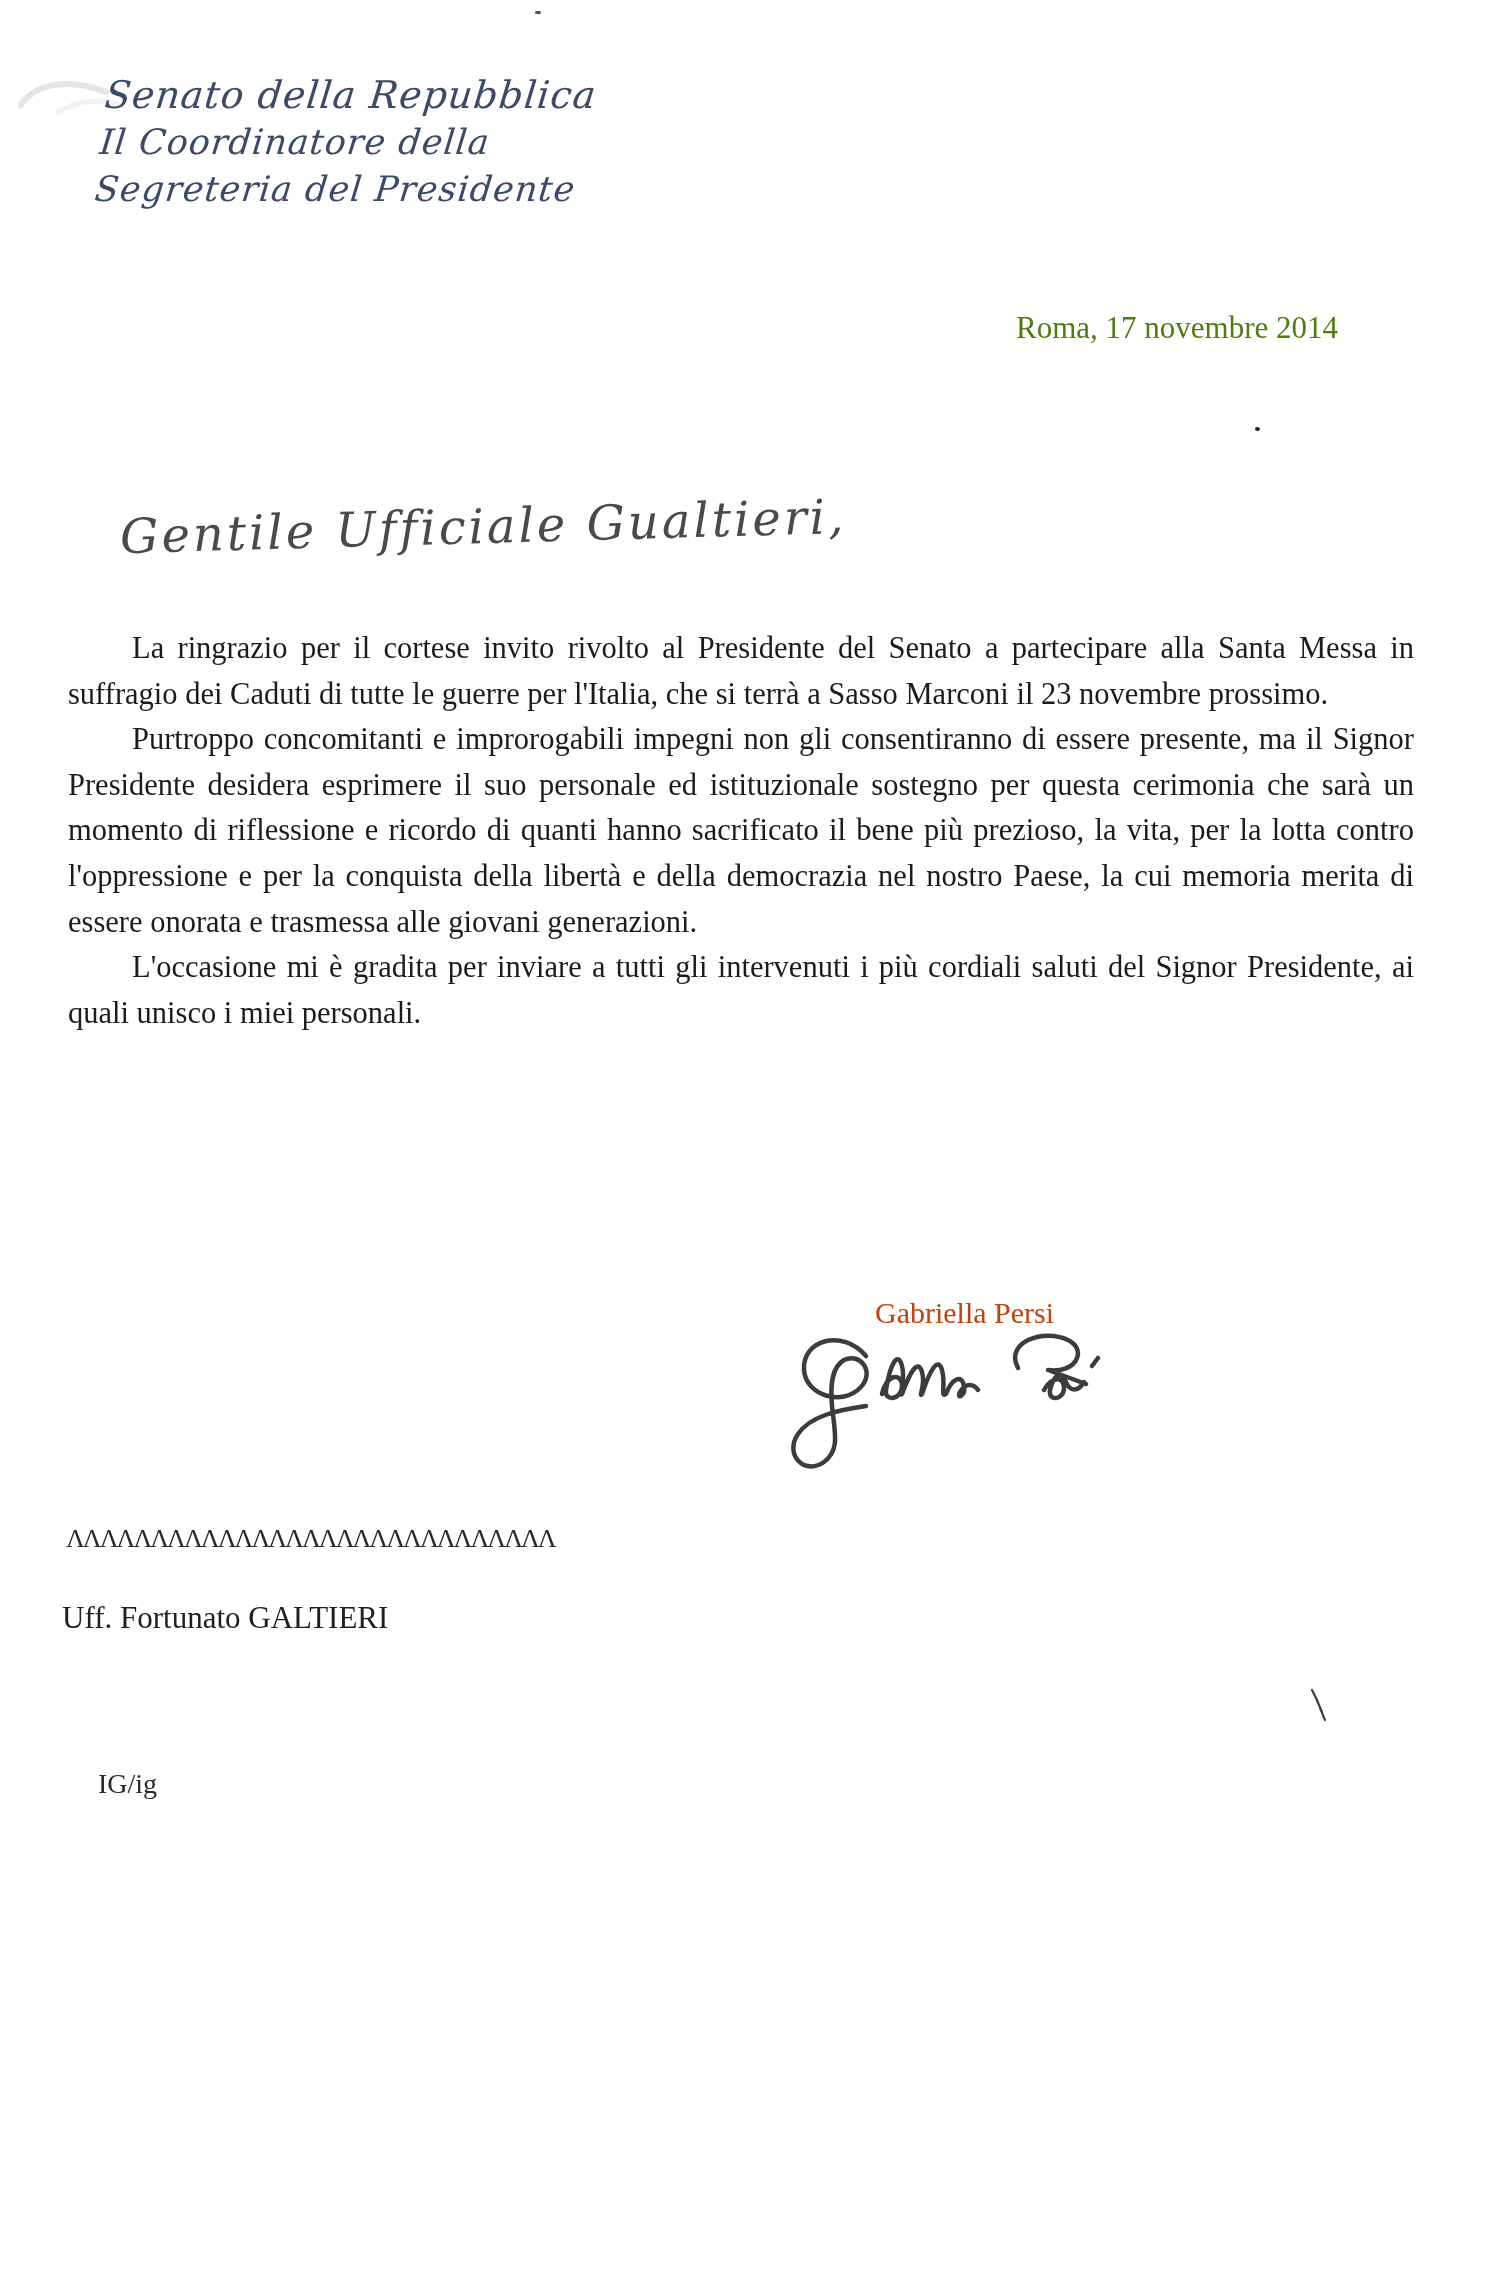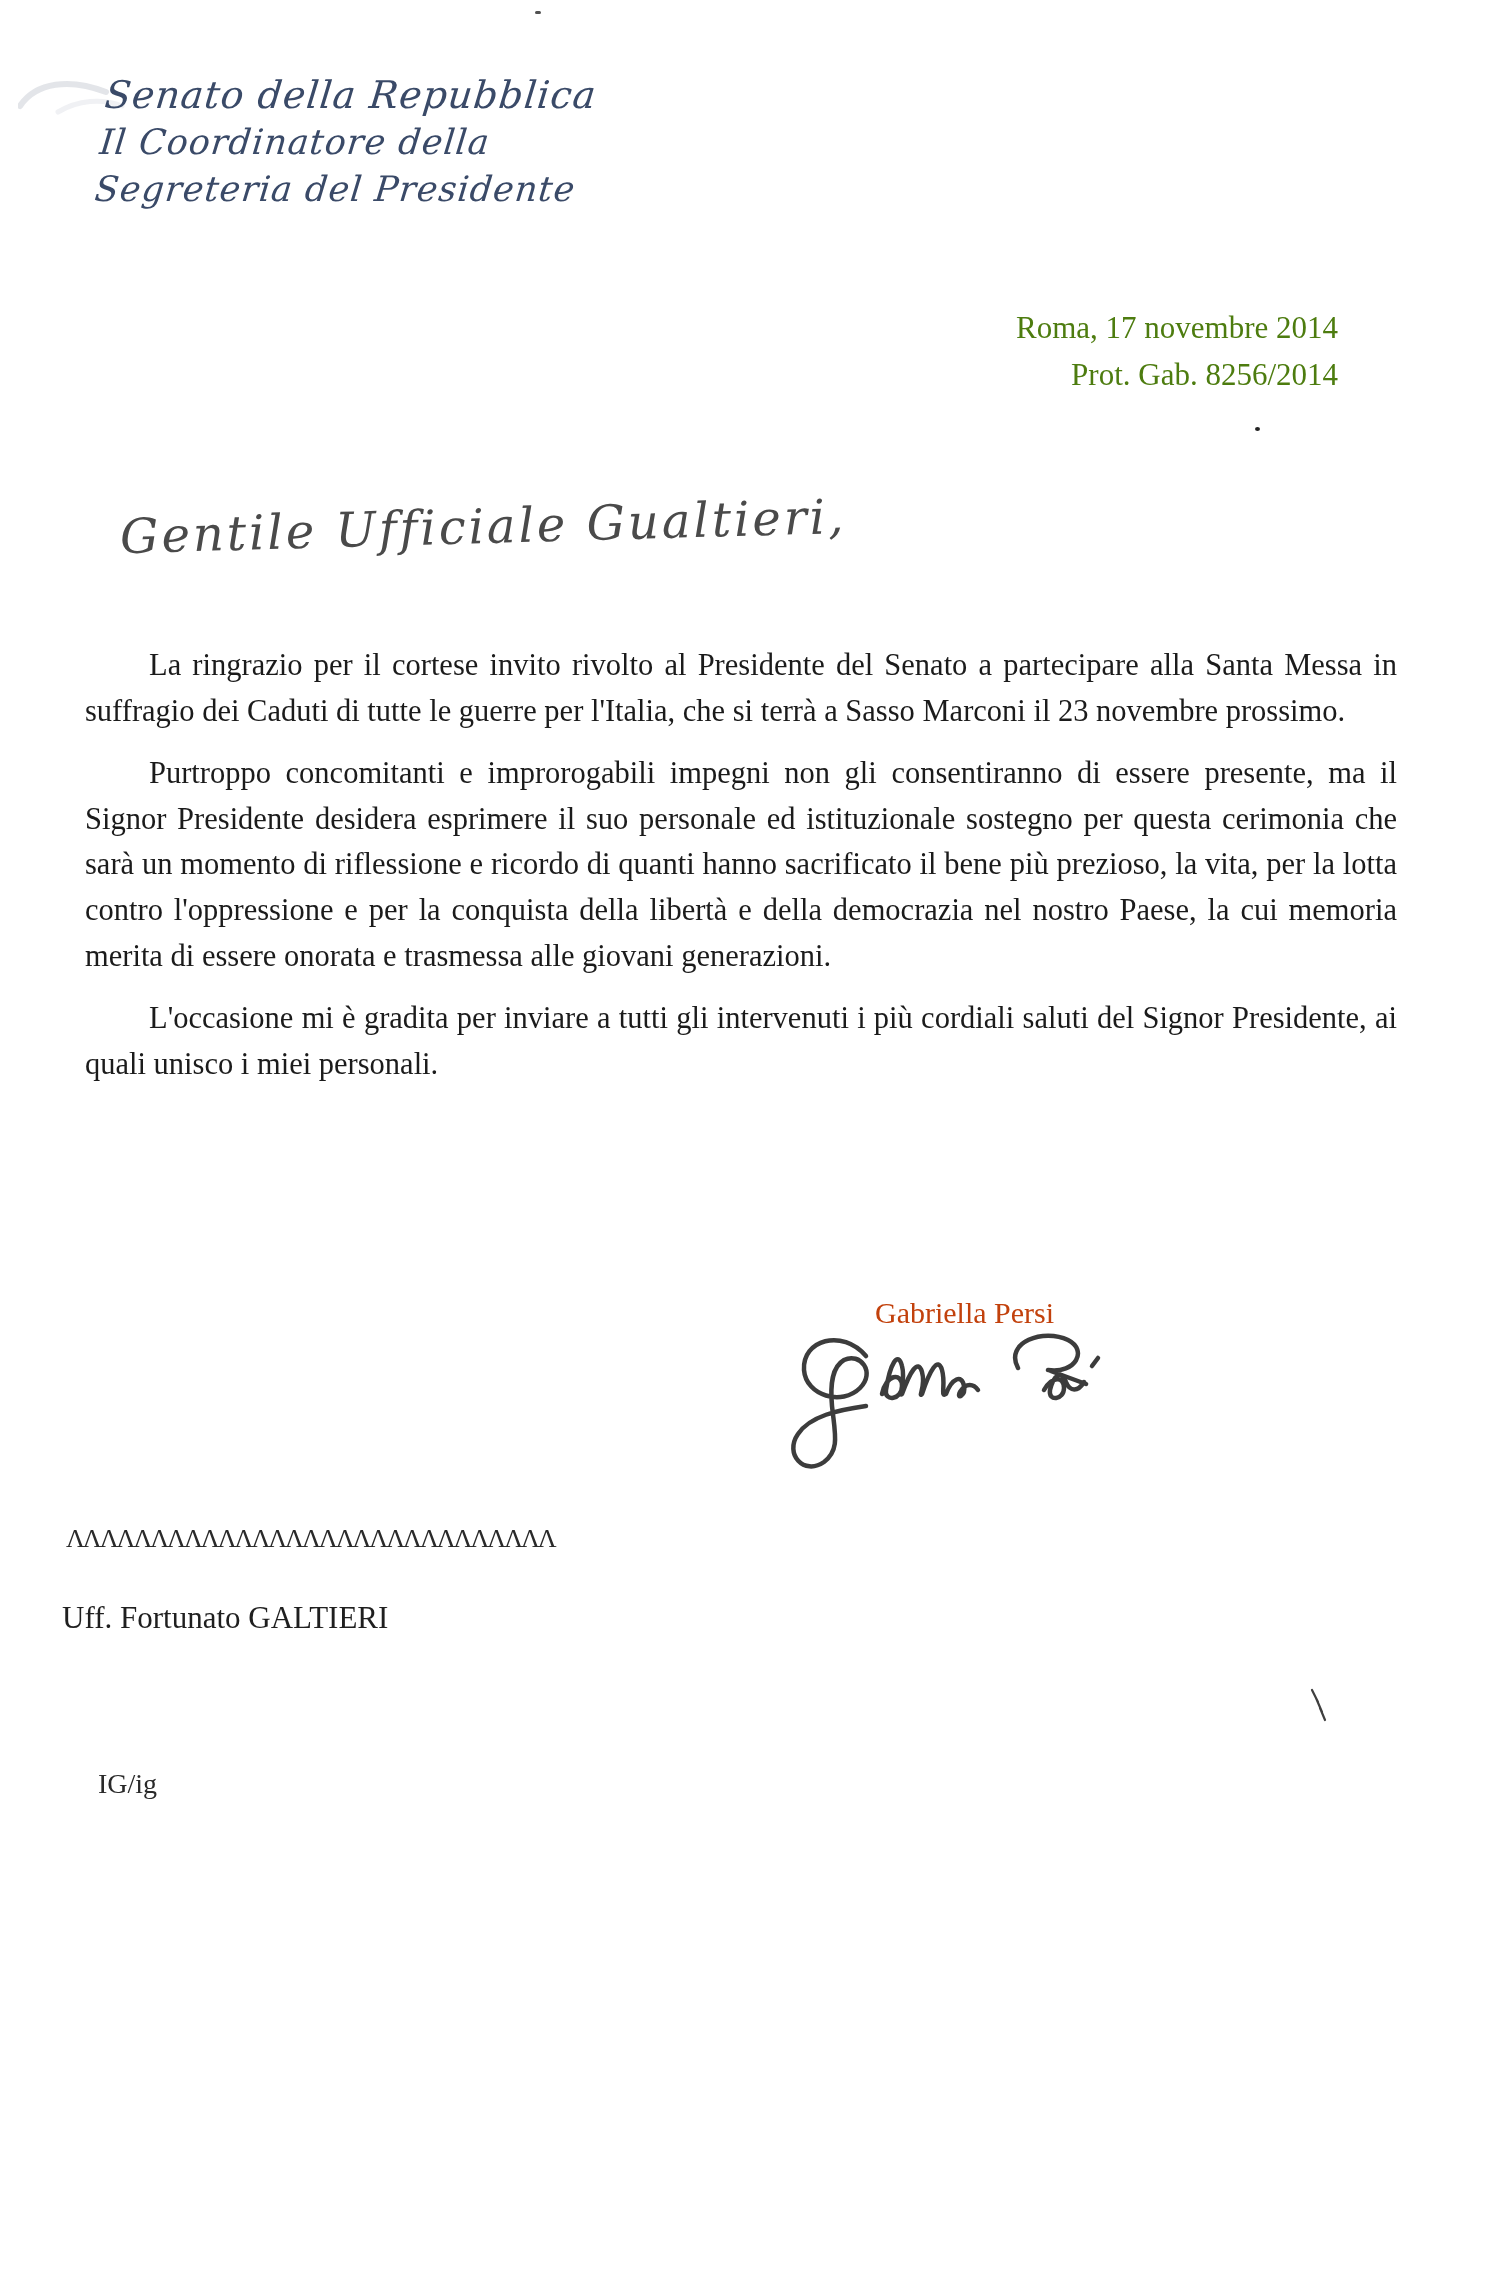--- a/index.html
+++ b/index.html
@@ -49,21 +49,21 @@
   }
   
   .body-text{
     position:absolute;left:68px;top:626px;
     width:1346px;
     font-size:30.5px;
     line-height:45.6px;
     text-align:justify;
     color:#1b1b1b;
   }
-  .body-text p{margin:17px;text-indent:64px;}
+  .body-text p{margin:0;text-indent:64px;}
   
   .signer-name{
     position:absolute;left:875px;top:1296px;
     font-size:30px;color:#c2410c;
     white-space:nowrap;
   }
   .signature-svg{
     position:absolute;left:786px;top:1320px;
   }
   
@@ -104,21 +104,20 @@
   <div class="scan-speck"></div>
 
   <div class="letterhead">
     <div class="lh1">Senato della Repubblica</div>
     <div class="lh2">Il Coordinatore della</div>
     <div class="lh3">Segreteria del Presidente</div>
   </div>
 
   <div class="date-block">
     <div>Roma, 17 novembre 2014</div>
-    <div>Prot. Gab. 8256/2014</div>
   </div>
   <div class="scan-dot"></div>
 
   <div class="salutation">Gentile Ufficiale Gualtieri,</div>
 
   <div class="body-text">
     <p>La ringrazio per il cortese invito rivolto al Presidente del Senato a partecipare alla Santa Messa in suffragio dei Caduti di tutte le guerre  per l'Italia, che si terrà a Sasso Marconi il 23 novembre prossimo.</p>
     <p>Purtroppo concomitanti e improrogabili impegni non gli consentiranno di essere presente, ma il Signor Presidente desidera esprimere il suo personale ed istituzionale sostegno per questa cerimonia che sarà un momento di riflessione e ricordo di quanti hanno sacrificato il bene più prezioso, la vita, per la lotta contro l'oppressione e per la conquista della libertà e della democrazia nel nostro Paese, la cui memoria merita di essere onorata e trasmessa alle giovani generazioni.</p>
     <p>L'occasione mi è gradita per inviare a tutti gli intervenuti i più cordiali saluti del Signor Presidente, ai quali unisco i miei personali.</p>
   </div>

